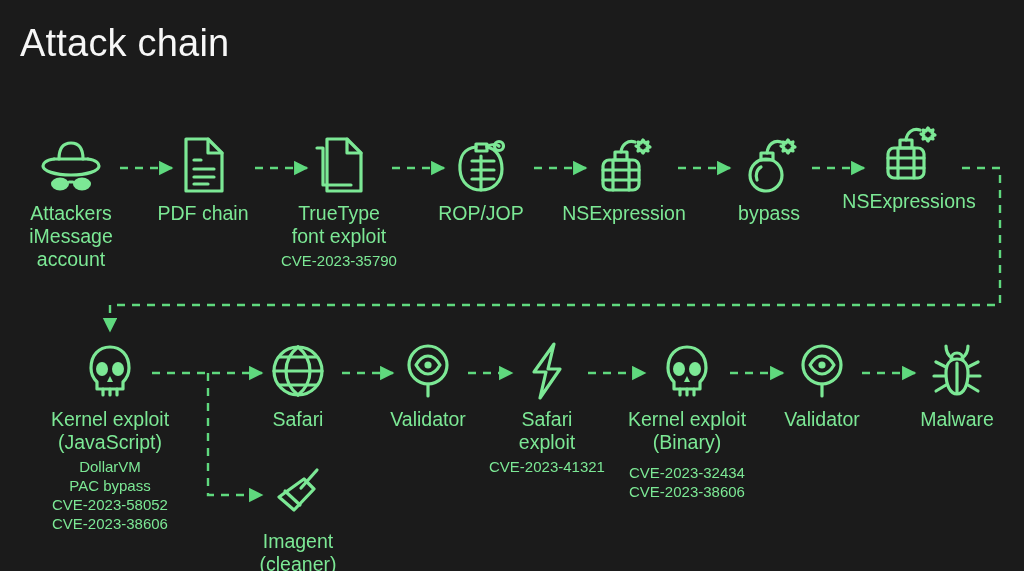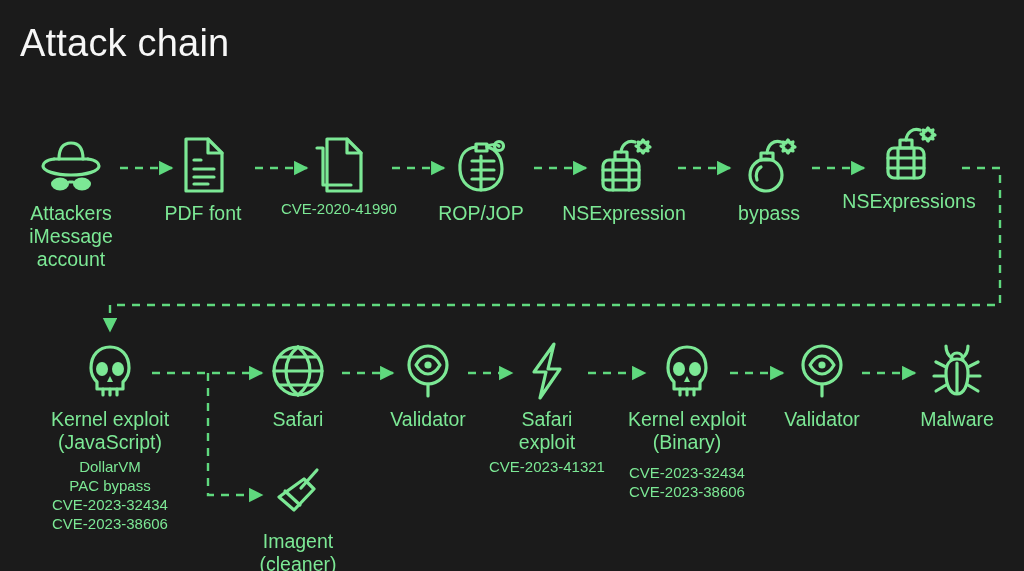--- a/index.html
+++ b/index.html
@@ -106,32 +106,34 @@
     <div class="icon">
       <svg width="52" height="58" viewBox="0 0 52 58" fill="none" stroke="#7ce895" stroke-width="3.2" stroke-linecap="round" stroke-linejoin="round">
         <path d="M9 3 H31 L45 17 V55 H9 Z"></path>
         <path d="M31 3 V17 H45"></path>
         <path d="M17 24 H24"></path>
         <path d="M17 33 H37"></path>
         <path d="M17 41 H37"></path>
         <path d="M17 48 H31"></path>
       </svg>
     </div>
-    <div class="label">PDF font</div>
+    <div class="label">PDF chain</div>
   </div>
 
   <div class="node" style="left:254px; top:134px;">
     <div class="icon">
       <svg width="56" height="58" viewBox="0 0 56 58" fill="none" stroke="#7ce895" stroke-width="3.2" stroke-linecap="round" stroke-linejoin="round">
         <path d="M6 12 H12 V49 H40"></path>
         <path d="M16 3 H36 L50 17 V55 H16 Z"></path>
         <path d="M36 3 V17 H50"></path>
       </svg>
     </div>
-    <div class="sub">CVE-2020-41990</div>
+    <div class="label">TrueType
+font exploit</div>
+    <div class="sub">CVE-2023-35790</div>
   </div>
 
   <div class="node" style="left:539px; top:134px;">
     <div class="icon">
       <svg width="58" height="58" viewBox="0 0 58 58" fill="none" stroke="#7ce895" stroke-width="3.2" stroke-linecap="round" stroke-linejoin="round">
         <path d="M20 16 H32 V24 H20 Z"></path>
         <path d="M26 16 C27 8 33 4 40 6"></path>
         <path d="M48 4 l2 3 l3 -1 l-1 3 l3 2 l-3 1 l1 3 l-3 -1 l-2 3 l-2 -3 l-3 1 l1 -3 l-3 -2 l3 -1 l-1 -3 l3 1 z"></path>
         <rect x="8" y="24" width="36" height="30" rx="6"></rect>
         <path d="M8 34 H44"></path>
@@ -195,21 +197,21 @@
         <ellipse cx="20" cy="26" rx="6" ry="7" fill="#7ce895" stroke="none"></ellipse>
         <ellipse cx="36" cy="26" rx="6" ry="7" fill="#7ce895" stroke="none"></ellipse>
         <path d="M28 33 l-3 6 h6 z" fill="#7ce895" stroke="none"></path>
         <path d="M21 46 V52 M28 46 V52 M35 46 V52"></path>
       </svg>
     </div>
     <div class="label">Kernel exploit
 (JavaScript)</div>
     <div class="sub">DollarVM
 PAC bypass
-CVE-2023-32434
+CVE-2023-58052
 CVE-2023-38606</div>
   </div>
 
   <div class="node" style="left:213px; top:340px;">
     <div class="icon">
       <svg width="56" height="56" viewBox="0 0 56 56" fill="none" stroke="#7ce895" stroke-width="3.2" stroke-linecap="round" stroke-linejoin="round">
         <circle cx="28" cy="28" r="24"></circle>
         <path d="M4 28 H52"></path>
         <path d="M9 14 H47"></path>
         <path d="M9 42 H47"></path>

